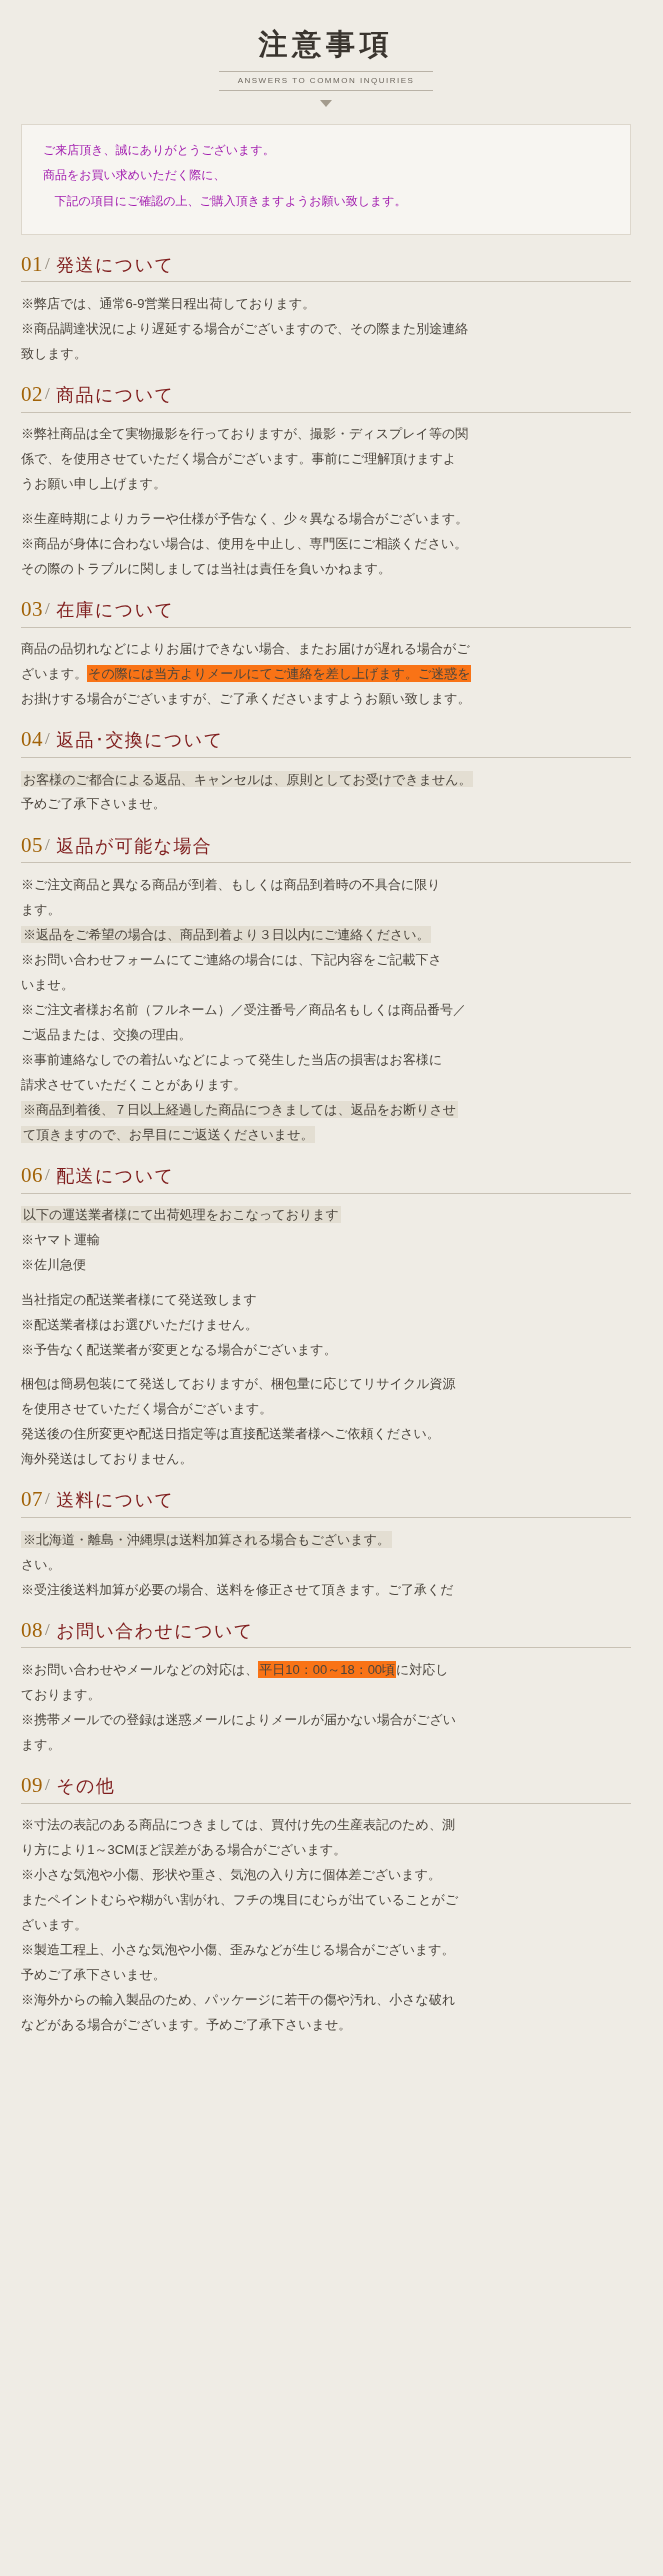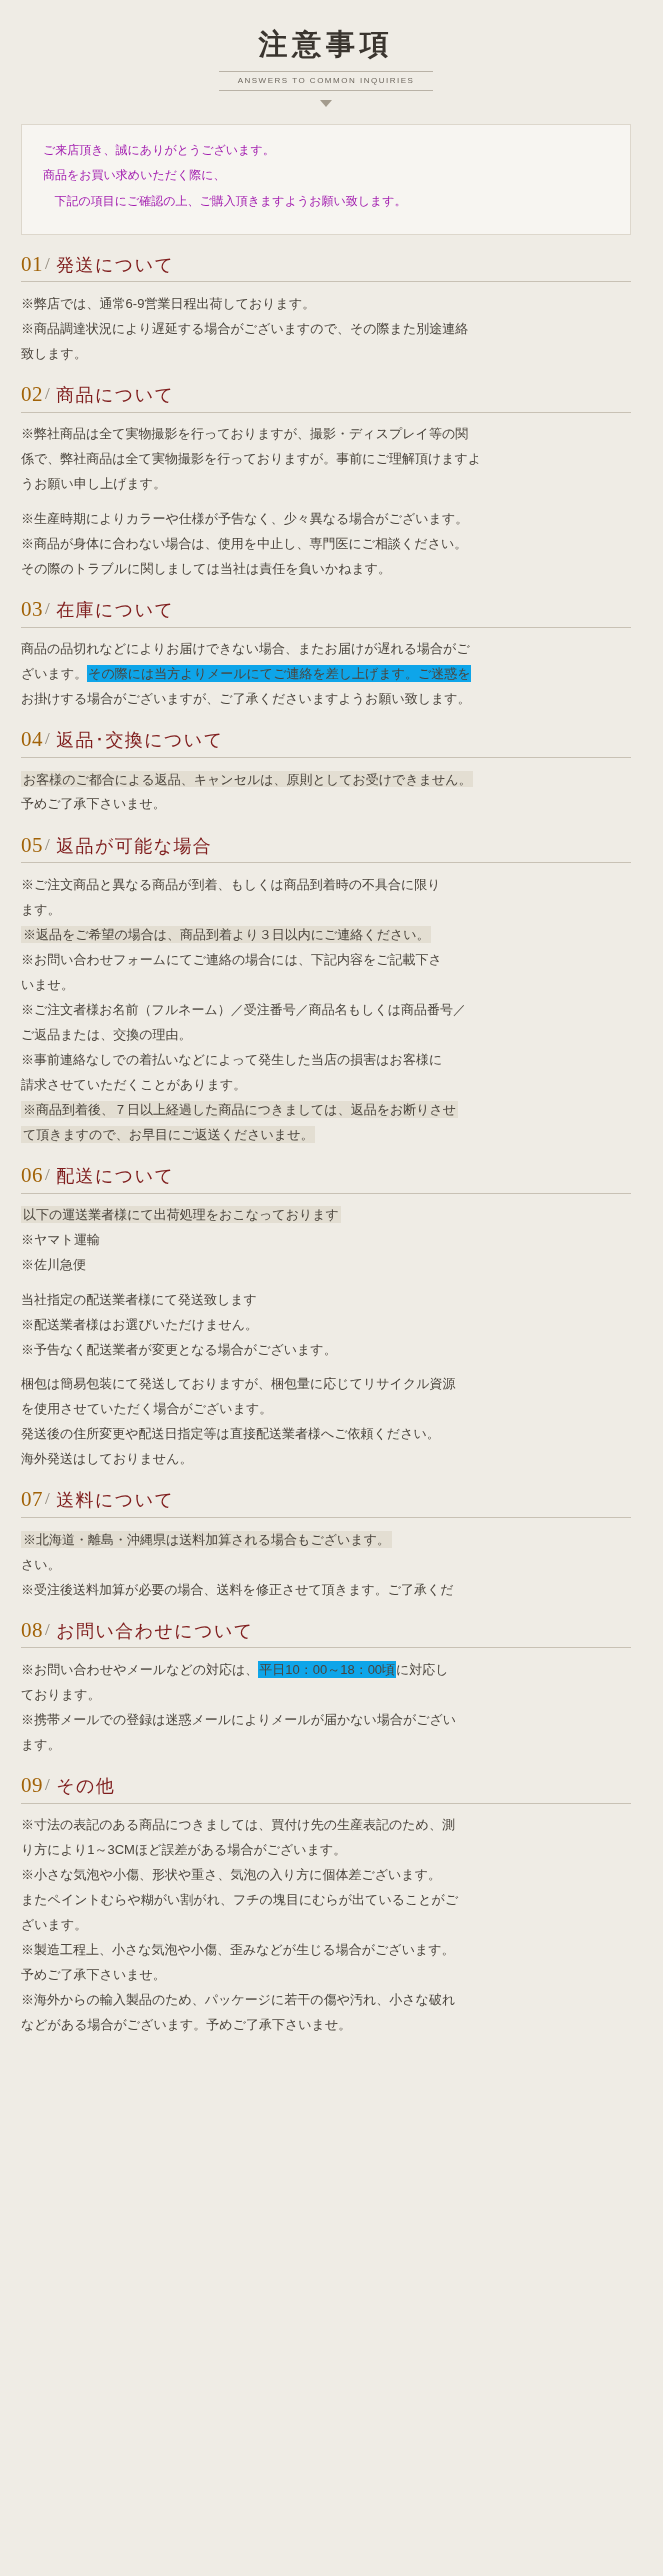--- a/index.html
+++ b/index.html
@@ -116,21 +116,21 @@
   .sec-body p.gap {
     margin-top: 11.4px;
   }
   .hl {
     background: #e3ded2;
     padding: 0.9px 1.9px;
     box-decoration-break: clone;
     -webkit-box-decoration-break: clone;
   }
   .hl-inline {
-    background: #0ea5e9;
+    background: #f97316;
     padding: 0.9px 0.9px;
   }
 </style>
 </head>
 <body>
 
 <div class="page">
 
   <div class="header">
     <div class="header-title">注意事項</div>
@@ -160,21 +160,21 @@
         </div>
       </div>
       <div class="section">
         <div class="sec-head">
           <span class="sec-num">02</span>
           <span class="sec-slash">/</span>
           <span class="sec-title">商品について</span>
         </div>
         <div class="sec-body">
           <p>※弊社商品は全て実物撮影を行っておりますが、撮影・ディスプレイ等の関</p>
-          <p>係で、弊社商品は全て実物撮影を行っておりますが。事前にご理解頂けますよ</p>
+          <p>係で、を使用させていただく場合がございます。事前にご理解頂けますよ</p>
           <p>うお願い申し上げます。</p>
           <p class="gap">※生産時期によりカラーや仕様が予告なく、少々異なる場合がございます。</p>
           <p>※商品が身体に合わない場合は、使用を中止し、専門医にご相談ください。</p>
           <p>その際のトラブルに関しましては当社は責任を負いかねます。</p>
         </div>
       </div>
       <div class="section">
         <div class="sec-head">
           <span class="sec-num">03</span>
           <span class="sec-slash">/</span>

